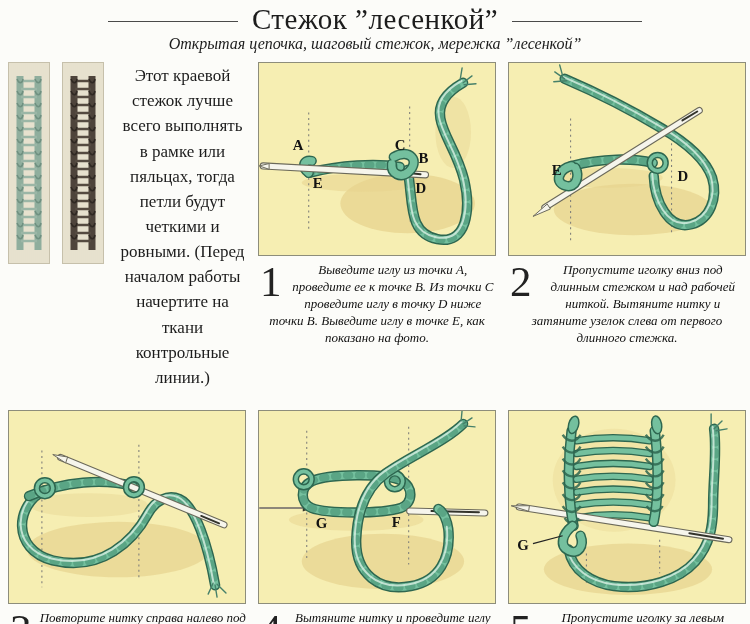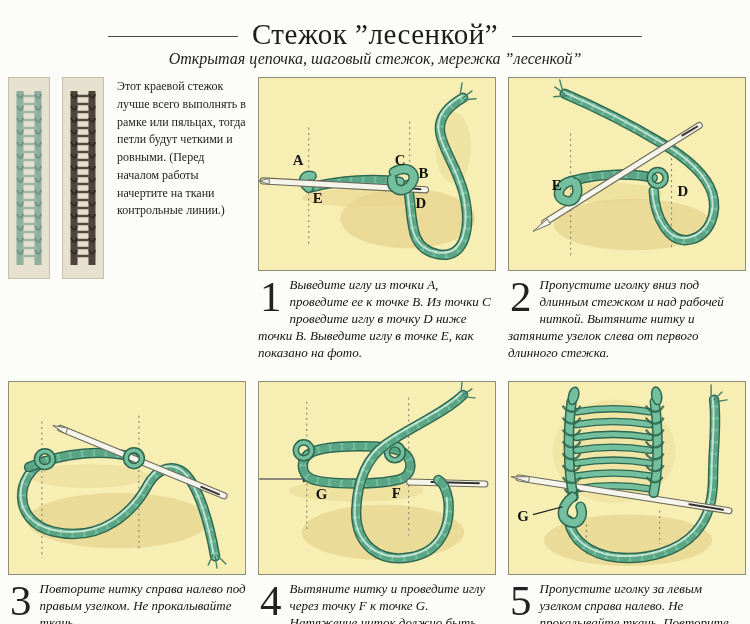--- a/index.html
+++ b/index.html
@@ -3,46 +3,46 @@
 <meta charset="utf-8">
 <style>
   html,body{margin:0;padding:0;}
   body{
     width:750px;height:624px;overflow:hidden;
     background:#fcfcf9;color:#1c1c1c;
     font-family:"Liberation Serif", serif;
     position:relative;
   }
   
-  .header{text-align:center;padding-top:19px;}
+  .header{text-align:center;padding-top:4px;}
   .title-row{display:flex;align-items:center;justify-content:center;gap:14px;}
   .title-rule{height:1px;background:#4a4a4a;width:130px;margin-top:4px;}
   h1.page-title{font-size:29px;font-weight:normal;margin:0;letter-spacing:.5px;line-height:1.05;}
   .subtitle{font-style:italic;font-size:16px;margin-top:1px;line-height:1.1;}
   
   .content{
     display:grid;grid-template-columns:240px 240px 240px;
     column-gap:10px;row-gap:20px;
     padding:9px 0 0 8px;
   }
   .panel{
     width:236px;height:192px;border:1px solid #8d8d7b;background:#f6eeb2;
   }
   .panel svg{display:block;}
   .caption{margin-top:6px;padding-right:2px;}
   .step-num{
     float:left;font-size:43px;line-height:34px;margin:3px 8px 0 2px;
     font-family:"Liberation Serif",serif;color:#222;
   }
-  .step-text{display:block;font-style:italic;font-size:13px;line-height:1.3;color:#111;}
+  .step-text{display:block;font-style:italic;font-size:13px;line-height:1.3;color:#111;text-align:center;}
   
   .intro-cell{display:flex;gap:13px;}
   .swatches{display:flex;gap:12px;}
   .photo{border:1px solid #c6c0ab;background:#ece7d6;}
-  .intro-text{font-size:12px;line-height:1.48;width:134px;padding-top:1px;}
+  .intro-text{font-size:17px;line-height:1.48;width:134px;padding-top:1px;text-align:center;}
   
   .shadow{fill:#e7d38e;}
   .guide{stroke:#81817a;stroke-width:1.1;stroke-dasharray:2 3.5;fill:none;}
   .th-out{fill:none;stroke:#2e6750;stroke-width:10.5;stroke-linecap:round;stroke-linejoin:round;}
   .th{fill:none;stroke:#74c09e;stroke-width:7.5;stroke-linecap:round;stroke-linejoin:round;}
   .th-tw{fill:none;stroke:#3f8a6c;stroke-width:7.5;stroke-linecap:round;stroke-dasharray:3 9;opacity:.5;}
   .th-hi{fill:none;stroke:#d9f0e4;stroke-width:2;stroke-linecap:round;opacity:.8;}
   .rg-out{fill:none;stroke:#2e6750;stroke-width:7.6;stroke-linecap:round;}
   .rg{fill:none;stroke:#74c09e;stroke-width:5;stroke-linecap:round;}
   .kn-out{fill:none;stroke:#2e6750;stroke-width:6.6;}

